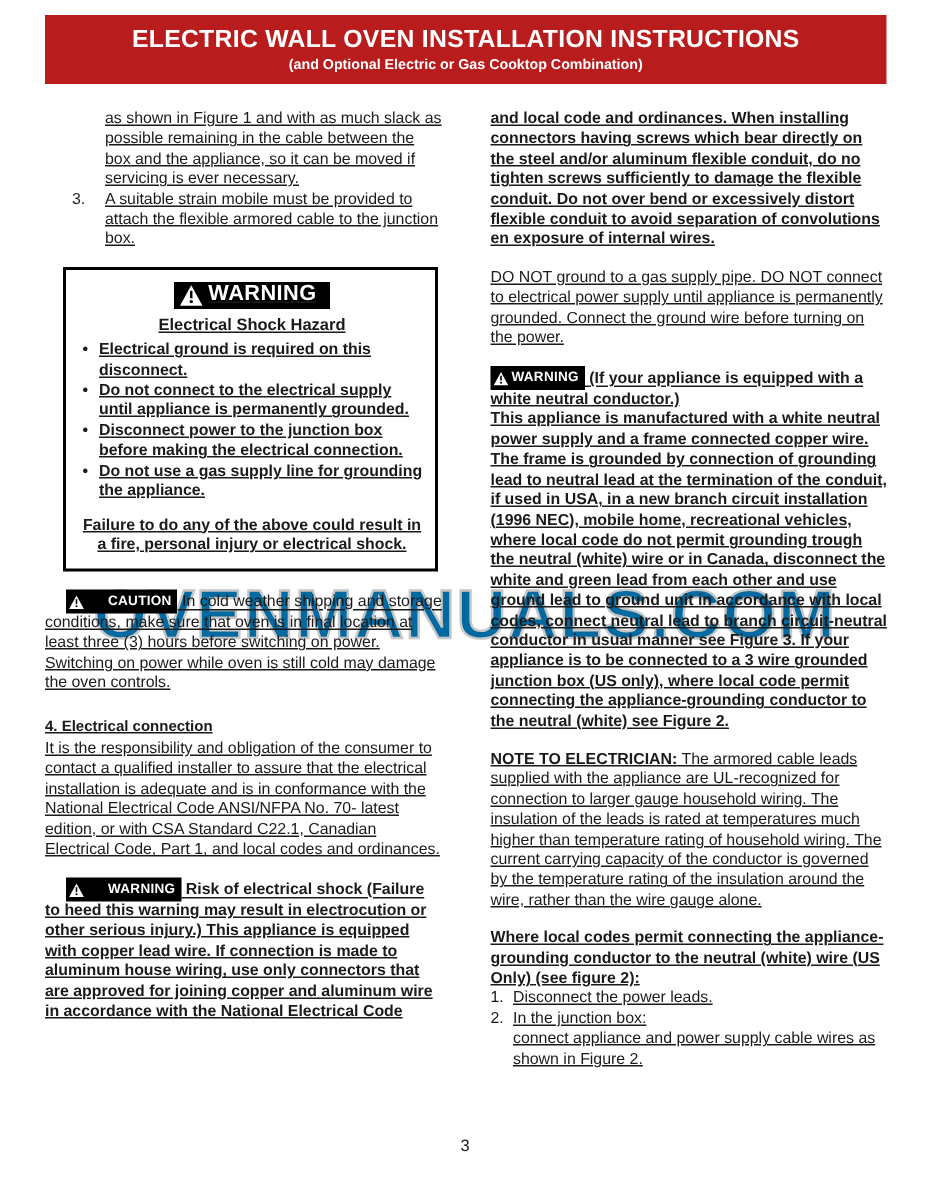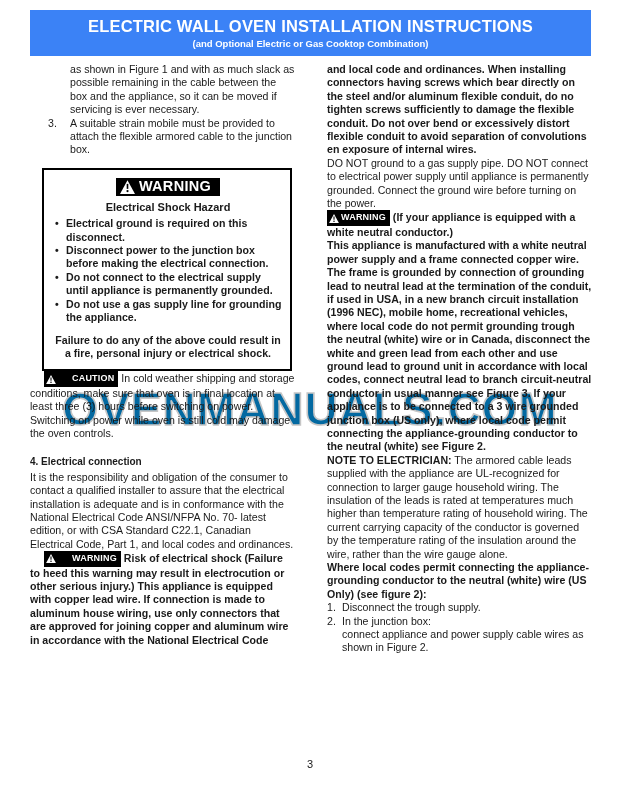--- a/index.html
+++ b/index.html
@@ -3,42 +3,42 @@
 <meta charset="utf-8">
 <style>
   html,body { margin:0; padding:0; background:#ffffff; }
   .page {
     position:relative; width:620px; height:802px; background:#fff;
     font-family:"Liberation Sans", sans-serif; color:#1a1a1a; overflow:hidden;
   }
   
   .header {
     position:absolute; left:30px; top:10px; width:561px; height:46px;
-    background:#3b82f6; color:#fff; text-align:center; z-index:3;
+    background:#b91c1c; color:#fff; text-align:center; z-index:3;
   }
   .header-title { font-size:16.5px; font-weight:bold; margin-top:7px; letter-spacing:.2px; }
   .header-sub   { font-size:9.5px;  font-weight:bold; margin-top:2px; }
 
   
   .watermark {
     position:absolute; top:382px; left:310px; transform:translateX(-50%);
     z-index:0; white-space:nowrap; font-size:46px; font-weight:bold;
     letter-spacing:1px; color:#0369a1;
     -webkit-text-stroke:1.6px #c6c6c6; text-stroke:1.6px #c6c6c6;
   }
 
   
   .columns {
-    position:absolute; top:63px; left:30px; width:562px;
-    display:flex; gap:32px; z-index:1;
+    position:absolute; top:73px; left:30px; width:562px;
+    display:flex; gap:32px; z-index:1;text-decoration:underline;
   }
   .col { width:273px; font-size:10.6px; line-height:13.4px; }
 
   p { margin:0; }
-  .mt  { }
+  .mt  { margin-top:12px; }
   .bold { font-weight:bold; }
 
   
   .li { position:relative; padding-left:40px; }
   .li .num { position:absolute; left:18px; }
   .li-cont { padding-left:40px; }
   .li2 { position:relative; padding-left:15px; }
   .li2 .num { position:absolute; left:0; }
   .li2-cont { padding-left:15px; }
 
@@ -104,22 +104,22 @@
             <svg viewBox="0 0 24 22">
                 <path d="M12 0 L24 22 H0 Z" fill="#fff"></path>
                 <rect x="10.7" y="6" width="2.6" height="8" fill="#000"></rect>
                 <circle cx="12" cy="17.5" r="1.8" fill="#000"></circle>
               </svg>
           </span>
           <span>WARNING</span>
         </div>
         <div class="wb-heading">Electrical Shock Hazard</div>
         <div class="wb-bullet">Electrical ground is required on this disconnect.</div>
+        <div class="wb-bullet">Do not connect to the electrical supply until appliance is permanently grounded.</div>
         <div class="wb-bullet">Disconnect power to the junction box before making the electrical connection.</div>
-        <div class="wb-bullet">Do not connect to the electrical supply until appliance is permanently grounded.</div>
         <div class="wb-bullet">Do not use a gas supply line for grounding the appliance.</div>
         <div class="wb-footer">Failure to do any of the above could result in a fire, personal injury or electrical shock.</div>
       </div>
 
       <p class="mt indent-first">
         <span class="badge-inline">
             <span>
               <svg viewBox="0 0 24 22">
                 <path d="M12 0 L24 22 H0 Z" fill="#fff"></path>
                 <rect x="10.7" y="6" width="2.6" height="8" fill="#000"></rect>
@@ -171,21 +171,21 @@
       </p>
 
       <p class="mt">
         <span class="bold">NOTE TO ELECTRICIAN:</span><span> The armored cable leads supplied with the appliance are UL-recognized for connection to larger gauge household wiring. The insulation of the leads is rated at temperatures much higher than temperature rating of household wiring. The current carrying capacity of the conductor is governed by the temperature rating of the insulation around the wire, rather than the wire gauge alone.</span>
       </p>
 
       <p class="mt bold">Where local codes permit connecting the appliance-grounding conductor to the neutral (white) wire (US Only) (see figure 2):</p>
 
       <div class="li2">
         <span class="num">1.</span>
-        <span>Disconnect the trough supply.</span>
+        <span>Disconnect the power leads.</span>
       </div>
       <div class="li2">
         <span class="num">2.</span>
         <span>In the junction box:</span>
       </div>
       <div class="li2-cont">connect appliance and power supply cable wires as shown in Figure 2.</div>
     </div>
   </div>
 
   <div class="page-number">3</div>

